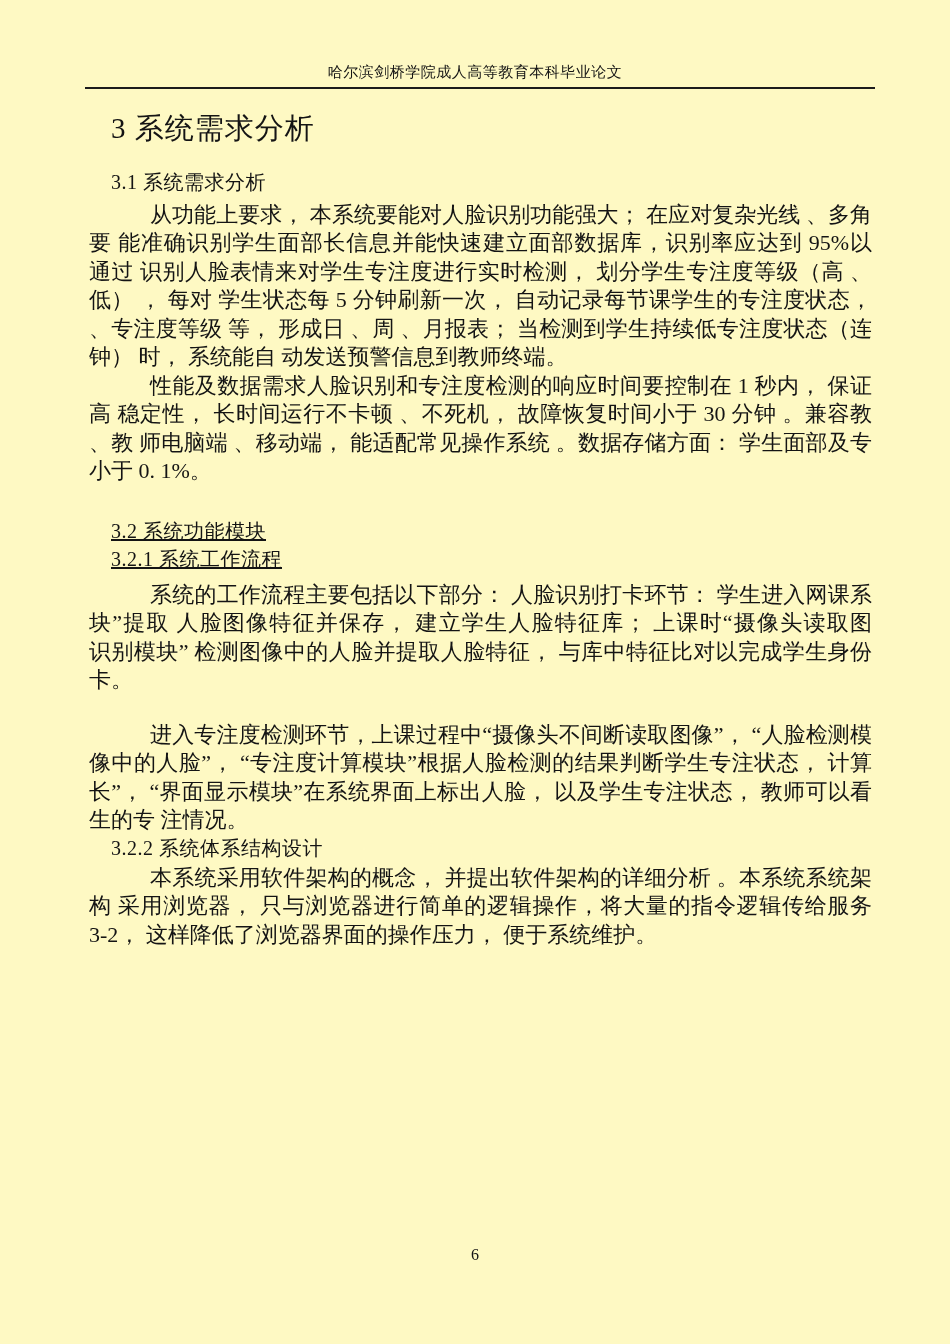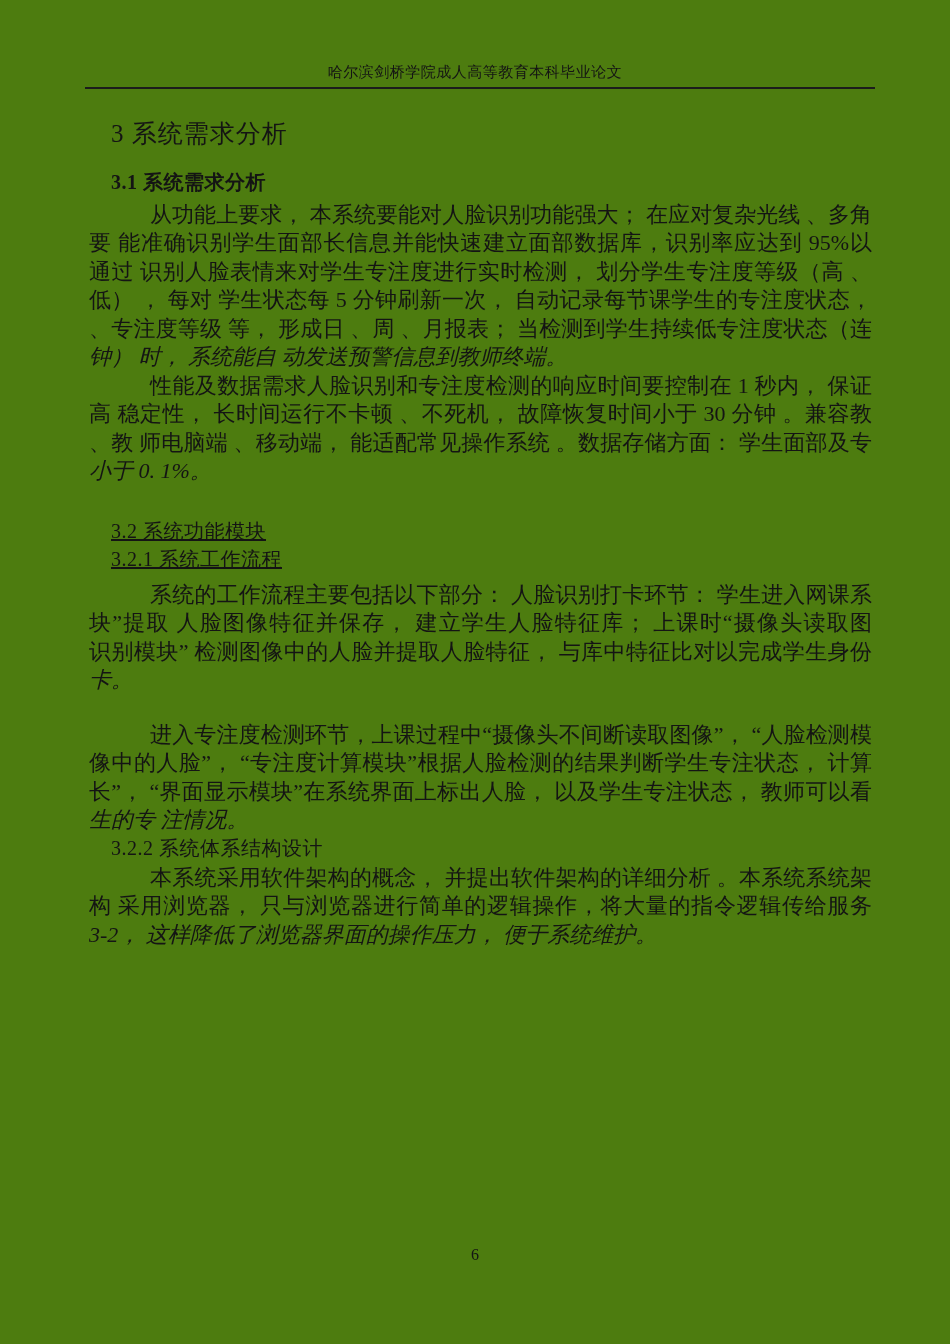--- a/index.html
+++ b/index.html
@@ -1,61 +1,61 @@
 <!DOCTYPE html>
 <html><head>
 <meta charset="utf-8">
 <style>
   html,body{margin:0;padding:0;background:#ffffff;}
   .page{
     position:relative;
     width:950px;height:1344px;
-    background:#4d7c0f;
+    background:#fef9c3;
     color:#141414;
     font-family:"Liberation Serif","DejaVu Serif",serif;
     overflow:hidden;
   }
   .running-header{
     position:absolute;top:63px;left:0;width:100%;
     text-align:center;font-size:15px;letter-spacing:0.5px;
   }
   .header-rule{
     position:absolute;top:87px;left:85px;width:790px;height:2px;
     background:#1c1c1c;
   }
   .h1{
-    position:absolute;left:111px;top:117px;margin:0;
-    font-size:25px;font-weight:500;letter-spacing:1px;
+    position:absolute;left:111px;top:109px;margin:0;
+    font-size:29px;font-weight:500;letter-spacing:1px;
   }
   .h2{
     position:absolute;left:111px;margin:0;
     font-size:20px;font-weight:400;letter-spacing:0.5px;
   }
-  #blk-s31{top:169px;font-weight:bold;}
+  #blk-s31{top:169px;}
   #blk-s32{top:518px;text-decoration:underline;}
   #blk-s321{top:546px;text-decoration:underline;}
   #blk-s322{top:835px;}
   .para{
     position:absolute;left:89px;width:783px;
     font-size:22px;
   }
   #blk-p1{top:201px;}
   #blk-p2{top:372px;}
   #blk-p3{top:581px;}
   #blk-p4{top:721px;}
   #blk-p5{top:864px;}
   .line{
     height:28.45px;line-height:28.45px;
     overflow:hidden;
     text-align:justify;
     text-align-last:justify;
     text-justify:inter-ideograph;
   }
   .line.first{text-indent:61px;}
-  .line.last{text-align:left;text-align-last:left;font-style:italic;}
+  .line.last{text-align:left;text-align-last:left;}
   .page-number{
     position:absolute;top:1246px;left:0;width:100%;
     text-align:center;font-size:16px;
   }
 </style>
 </head>
 <body>
 
 <div class="page">
 

